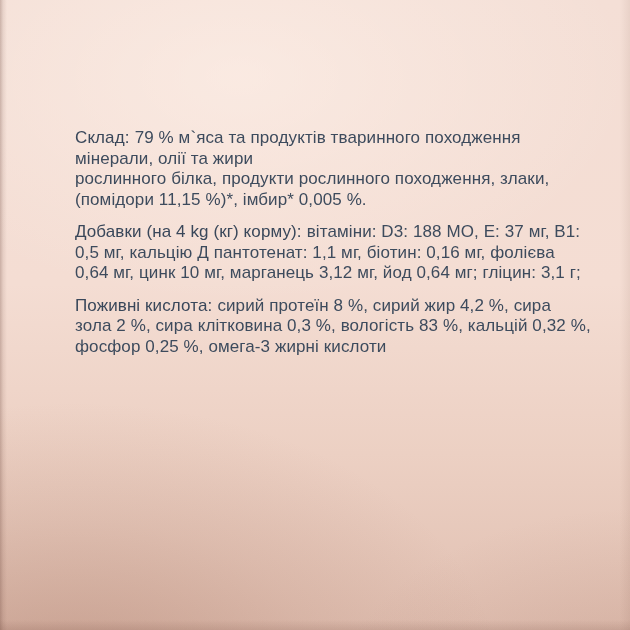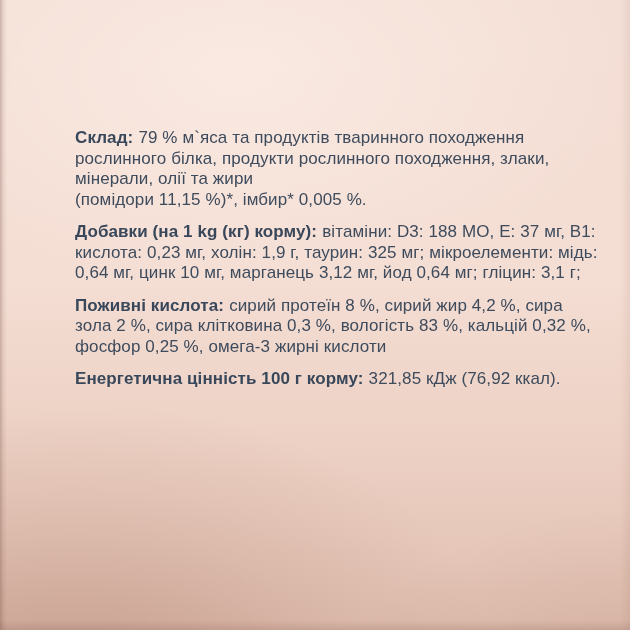--- a/index.html
+++ b/index.html
@@ -37,57 +37,52 @@
     position: absolute;
     left: 75px; top: 128px;
     width: 500px;
     color: #3d4b5d;
     font-size: 17px;
     line-height: 20.5px;
     letter-spacing: 0.1px;
   }
   .para + .para { margin-top: 12px; }
   .line { white-space: nowrap; }
-  .hd { font-weight: bold; color: #39475a; margin-right: 0.30em; }
+  .hd { font-weight: normal; color: #39475a; margin-right: 0.30em; }
 </style>
 </head>
 <body>
 
 <div class="canvas">
   <div class="edge-left"></div>
   <div class="edge-right"></div>
   <div class="edge-bottom"></div>
 
   <div class="panel">
 
     <section class="para">
       <div class="line">
         <span class="hd">Склад:</span><span>79 % м`яса та продуктів тваринного походження</span>
       </div>
+      <div class="line">мінерали, олії та жири</div>
       <div class="line">рослинного білка, продукти рослинного походження, злаки,</div>
-      <div class="line">мінерали, олії та жири</div>
       <div class="line">(помідори 11,15 %)*, імбир* 0,005 %.</div>
     </section>
 
     <section class="para">
       <div class="line">
-        <span class="hd">Добавки (на 1 kg (кг) корму):</span><span>вітаміни: D3: 188 МО, E: 37 мг, B1:</span>
+        <span class="hd">Добавки (на 4 kg (кг) корму):</span><span>вітаміни: D3: 188 МО, E: 37 мг, B1:</span>
       </div>
-      <div class="line">кислота: 0,23 мг, холін: 1,9 г, таурин: 325 мг; мікроелементи: мідь:</div>
+      <div class="line">0,5 мг, кальцію Д пантотенат: 1,1 мг, біотин: 0,16 мг, фолієва</div>
       <div class="line">0,64 мг, цинк 10 мг, марганець 3,12 мг, йод 0,64 мг; гліцин: 3,1 г;</div>
     </section>
 
     <section class="para">
       <div class="line">
         <span class="hd">Поживні кислота:</span><span>сирий протеїн 8 %, сирий жир 4,2 %, сира</span>
       </div>
       <div class="line">зола 2 %, сира клітковина 0,3 %, вологість 83 %, кальцій 0,32 %,</div>
       <div class="line">фосфор 0,25 %, омега-3 жирні кислоти</div>
     </section>
 
-    <section class="para">
-      <div class="line">
-        <span class="hd">Енергетична цінність 100 г корму:</span><span>321,85 кДж (76,92 ккал).</span>
-      </div>
-    </section>
 
   </div>
 </div>
 
 </body></html>

